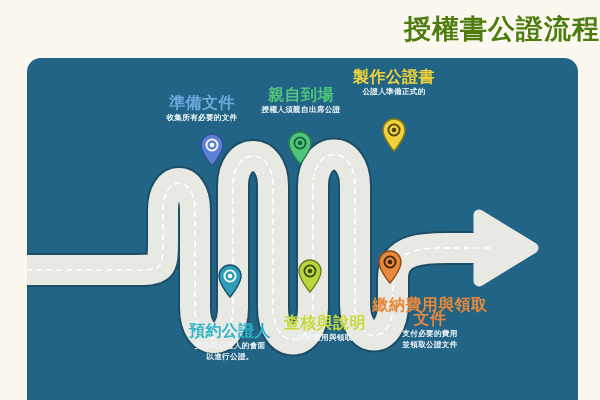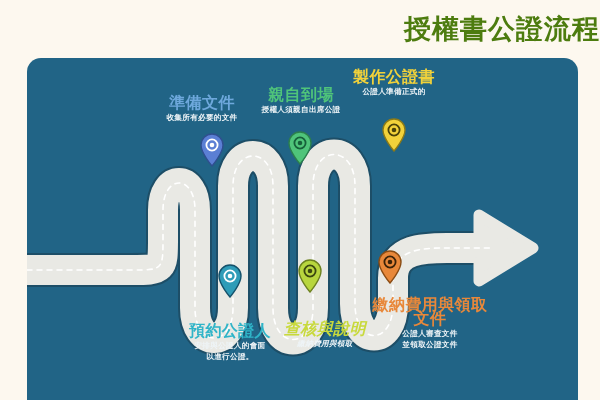--- a/index.html
+++ b/index.html
@@ -189,30 +189,30 @@
     </div>
 
     <div class="step" style="left:118px; top:266px; width:170px;">
       <div class="step-title" style="color:#2fb4c8;">預約公證人</div>
       <div class="step-desc">
         <span>安排與公證人的會面</span>
         <span>以進行公證。</span>
       </div>
     </div>
 
-    <div class="step" style="left:213px; top:264px; width:170px;font-style:italic;">
+    <div class="step" style="left:213px; top:258px; width:170px;">
       <div class="step-title" style="color:#c8d93c;">查核與說明</div>
       <div class="step-desc">
         <span>繳納費用與領取</span>
       </div>
     </div>
 
     <div class="step" style="left:313px; top:240px; width:180px;">
       <div class="step-title" style="color:#e8883a;">繳納費用與領取</div>
       <div class="step-title" style="color:#e8883a;">文件</div>
       <div class="step-desc">
-        <span>公證人審查文件</span>
+        <span>支付必要的費用</span>
         <span>並領取公證文件</span>
       </div>
     </div>
 
   </div>
 </div>
 
 </body></html>

